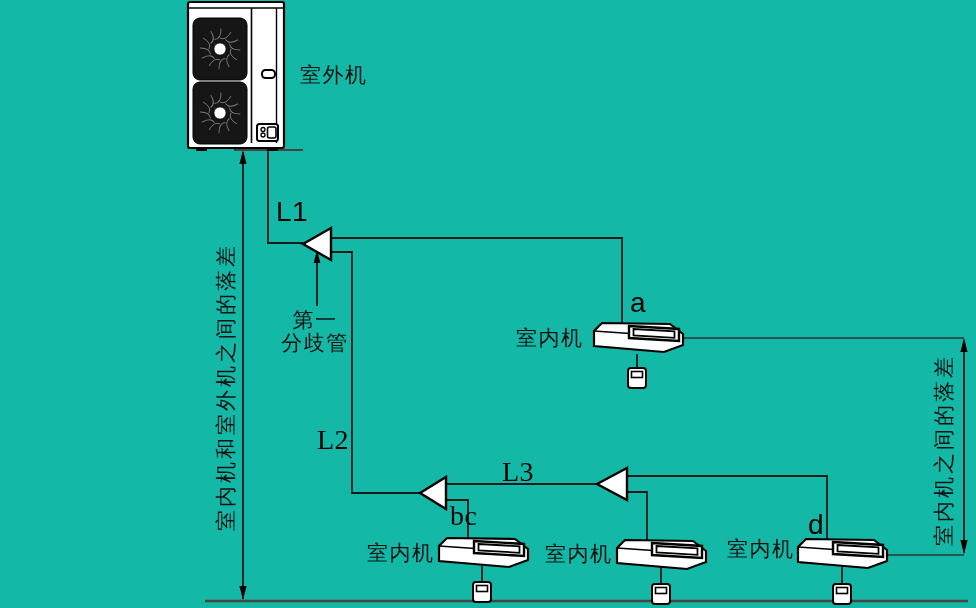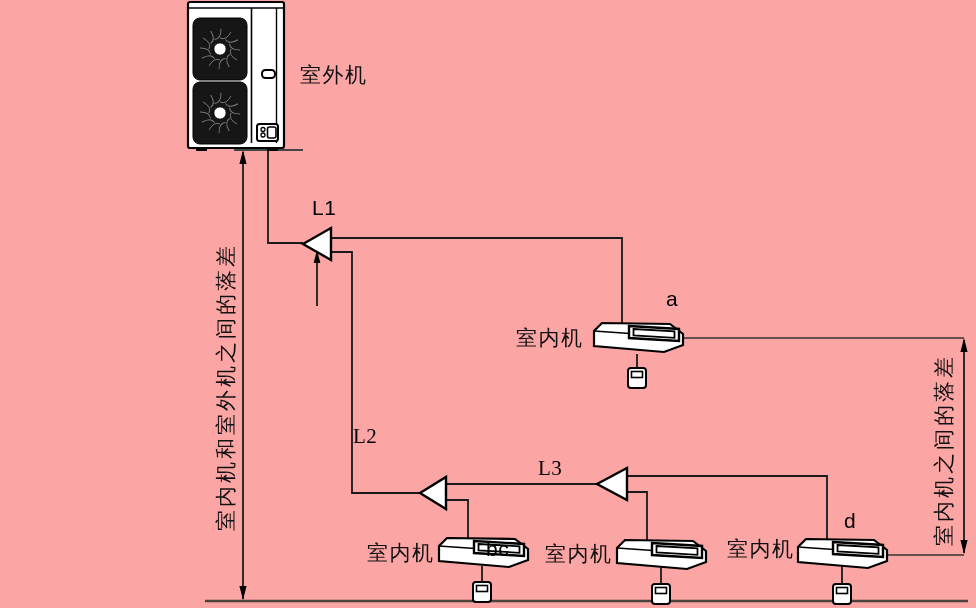--- a/index.html
+++ b/index.html
@@ -1,23 +1,23 @@
 <!DOCTYPE html>
 <html><head>
 <meta charset="utf-8">
 <style>
   html,body{margin:0;padding:0;background:#fff;}
   .stage{
-    position:relative;width:976px;height:608px;background:#fca5a5;
+    position:relative;width:976px;height:608px;background:#14b8a6;
     overflow:hidden;font-family:"Liberation Serif",serif;
   }
   .layer{position:absolute;left:0;top:0;}
   .lbl{position:absolute;white-space:nowrap;color:#111;}
   .cjk{font-family:"Liberation Serif",serif;font-size:21px;letter-spacing:1.5px;line-height:23px;}
-  .latin{font-family:"Liberation Sans",sans-serif;font-size:21px;letter-spacing:0.5px;color:#000;margin-left:36px;}
+  .latin{font-family:"Liberation Sans",sans-serif;font-size:28px;letter-spacing:0.5px;color:#000;}
   .dim{transform:translate(-50%,-50%) rotate(-90deg);transform-origin:center;letter-spacing:3px;}
   .branch-lbl{text-align:center;width:72px;}
   .branch-lbl span{display:block;}
 </style>
 </head>
 <body>
 
 <div class="stage">
 
   <svg class="layer" width="976" height="608" viewBox="0 0 976 608">
@@ -127,26 +127,30 @@
     <use href="#remote-shape" transform="translate(651,583)"></use>
     <use href="#remote-shape" transform="translate(832,583)"></use>
   </svg>
 
   <div class="lbl cjk" style="left:300px;top:64px;">室外机</div>
 
   <div class="lbl latin" style="left:276px;top:196px;">L1</div>
   <div class="lbl latin" style="left:317px;top:424px;font-family:Liberation Serif, serif;">L2</div>
   <div class="lbl latin" style="left:502px;top:456px;font-family:Liberation Serif, serif;">L3</div>
 
+  <div class="lbl cjk branch-lbl" style="left:279px;top:309px;">
+    <span>第一</span>
+    <span>分歧管</span>
+  </div>
 
   <div class="lbl cjk" style="left:516px;top:327px;">室内机</div>
   <div class="lbl latin" style="left:630px;top:287px;">a</div>
 
   <div class="lbl cjk" style="left:367px;top:542px;">室内机</div>
-  <div class="lbl latin" style="left:450px;top:537px;">bc</div>
+  <div class="lbl latin" style="left:450px;top:500px;font-family:Liberation Serif, serif;">bc</div>
 
   <div class="lbl cjk" style="left:545px;top:543px;">室内机</div>
 
   <div class="lbl cjk" style="left:727px;top:538px;">室内机</div>
   <div class="lbl latin" style="left:808px;top:509px;">d</div>
 
   <div class="lbl cjk dim" style="left:226px;top:387px;">室内机和室外机之间的落差</div>
   <div class="lbl cjk dim" style="left:944px;top:450px;">室内机之间的落差</div>
 
 </div>

